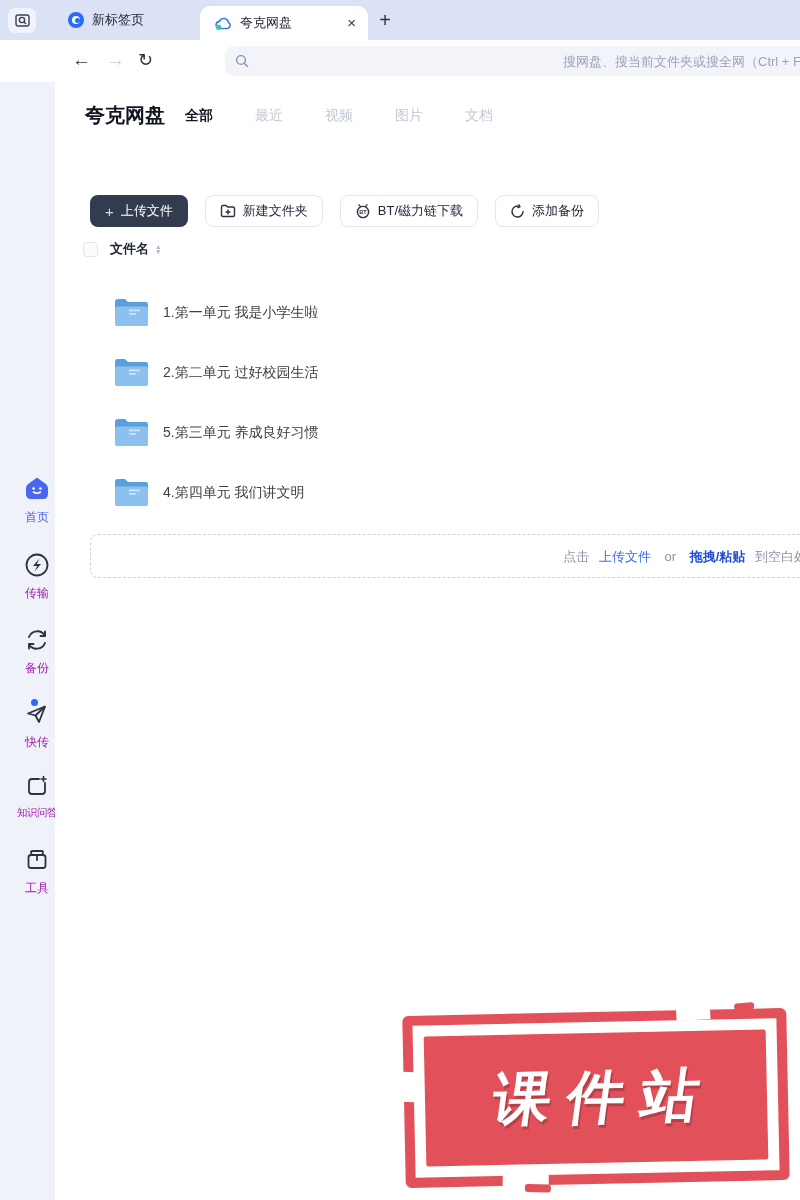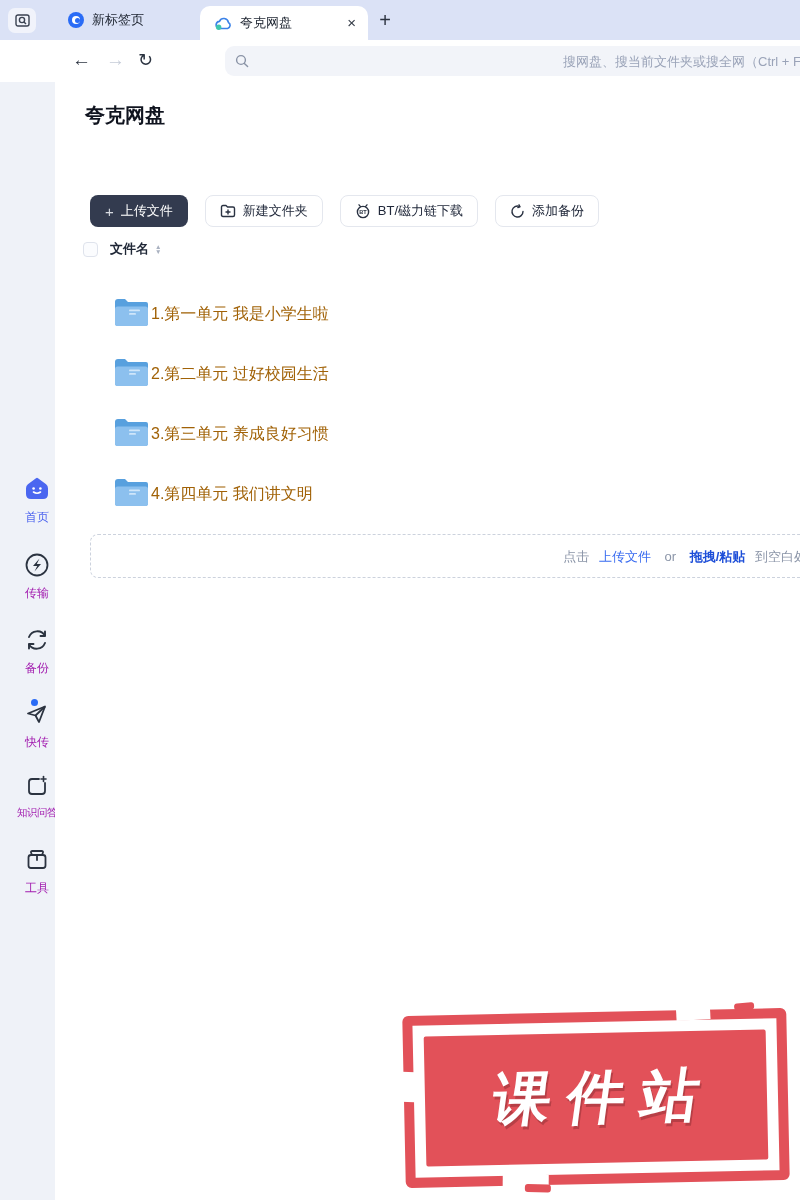--- a/index.html
+++ b/index.html
@@ -67,21 +67,21 @@
   .btn-outline .bic { margin-right:7px; display:flex; align-items:center; }
 
   .list-header { position:absolute; left:28px; top:158px; display:flex; align-items:center; }
   .checkbox { width:15px; height:15px; border:1.5px solid #dfe3ec; border-radius:4px; background:#fbfcfe; cursor:pointer; }
   .lh-label { font-size:13px; font-weight:bold; color:#1f2736; margin-left:12px; }
   .sorter { display:inline-flex; flex-direction:column; margin-left:6px; cursor:pointer; }
   .sorter span { font-size:6.5px; line-height:5.5px; color:#a9b1c0; }
 
   .file-row { position:absolute; left:0; width:745px; height:60px; cursor:pointer; }
   .file-row .ficon { position:absolute; left:58px; top:14px; }
-  .file-row .fname { position:absolute; left:96px; top:21px; font-size:16px; color:#a16207; }
+  .file-row .fname { position:absolute; left:108px; top:21px; font-size:14px; color:#404040; }
 
   .dropzone { position:absolute; left:35px; top:452px; width:730px; height:44px; border:1px dashed #ccd2dd;
     border-radius:8px; }
   .dz-text { position:absolute; right:12px; top:0; height:44px; line-height:44px; font-size:13px; color:#8b95a8; white-space:nowrap; }
   .dz-link { color:#3a6cf0; cursor:pointer; margin:0 6px; }
   .dz-or { margin:0 4px; }
   .dz-drag { color:#1d4ed8; font-weight:bold; margin:0 6px; }
 
   
   .stamp { position:absolute; left:404px; top:1012px; width:384px; height:172px; transform:rotate(-1.2deg); z-index:5; }
@@ -212,20 +212,27 @@
         </svg>
       </span>
       <span class="side-label">工具</span>
     </div>
   </div>
 
   <div class="main">
 
     <div class="page-title">夸克网盘</div>
 
+    <div class="filter-tabs">
+      <span class="ftab active">全部</span>
+      <span class="ftab">最近</span>
+      <span class="ftab">视频</span>
+      <span class="ftab">图片</span>
+      <span class="ftab">文档</span>
+    </div>
 
 
     <div class="actions">
       <div class="btn btn-primary">
         <span class="plus">+</span>
         <span>上传文件</span>
       </div>
       <div class="btn btn-outline">
         <span class="bic">
           <svg width="16" height="14" viewBox="0 0 16 14">
@@ -293,21 +300,21 @@
 
     <div class="file-row" style="top:321px;">
       <span class="ficon">
         <svg width="37" height="31" viewBox="0 0 37 31">
           <path d="M2 5 Q2 2 5 2 H12 L15 5 H33 Q35 5 35 7 V26 Q35 29 32 29 H5 Q2 29 2 26 Z" fill="#58a0de"></path>
           <rect x="2" y="9.5" width="33" height="19.5" rx="2.5" fill="#8cc0ee"></rect>
           <rect x="16" y="12.5" width="11" height="1.8" rx="0.9" fill="#cfe6fa"></rect>
           <rect x="16" y="16" width="7" height="1.8" rx="0.9" fill="#cfe6fa"></rect>
         </svg>
       </span>
-      <span class="fname">3.第三单元 养成良好习惯</span>
+      <span class="fname">5.第三单元 养成良好习惯</span>
     </div>
 
     <div class="file-row" style="top:381px;">
       <span class="ficon">
         <svg width="37" height="31" viewBox="0 0 37 31">
           <path d="M2 5 Q2 2 5 2 H12 L15 5 H33 Q35 5 35 7 V26 Q35 29 32 29 H5 Q2 29 2 26 Z" fill="#58a0de"></path>
           <rect x="2" y="9.5" width="33" height="19.5" rx="2.5" fill="#8cc0ee"></rect>
           <rect x="16" y="12.5" width="11" height="1.8" rx="0.9" fill="#cfe6fa"></rect>
           <rect x="16" y="16" width="7" height="1.8" rx="0.9" fill="#cfe6fa"></rect>
         </svg>

